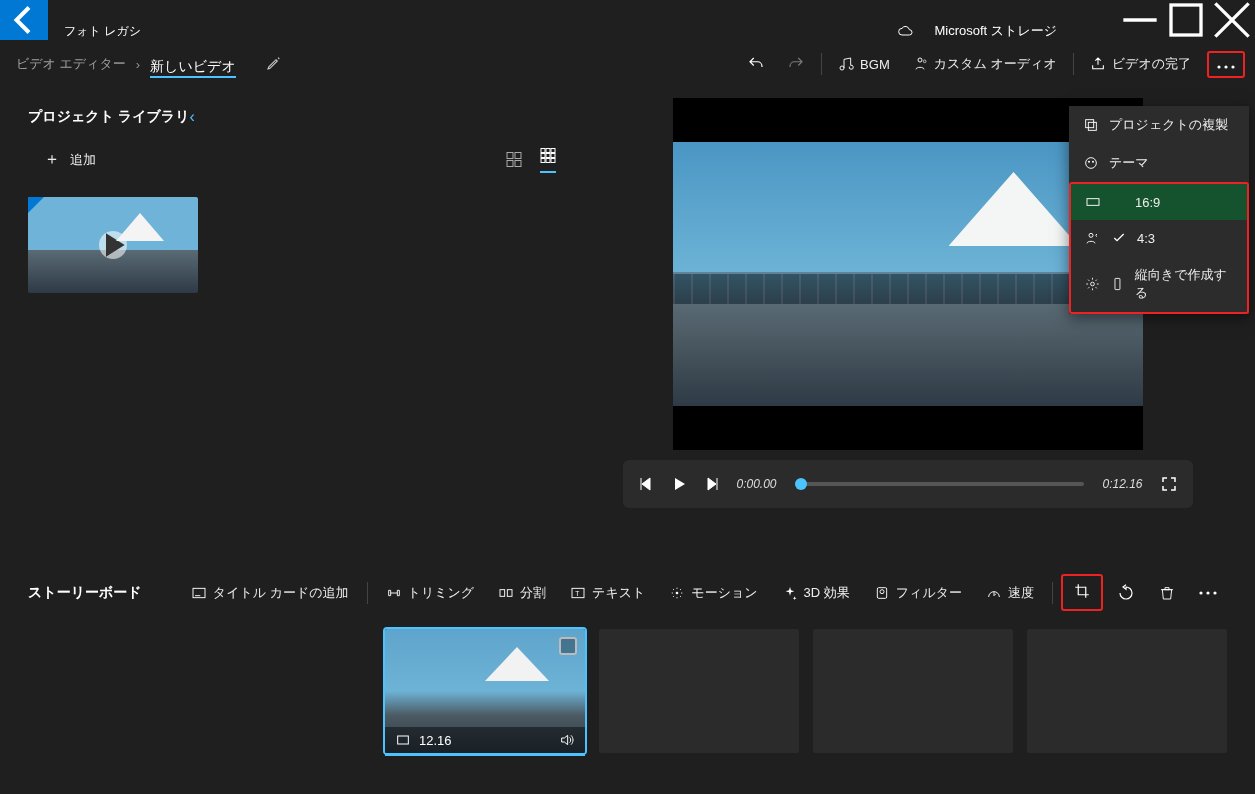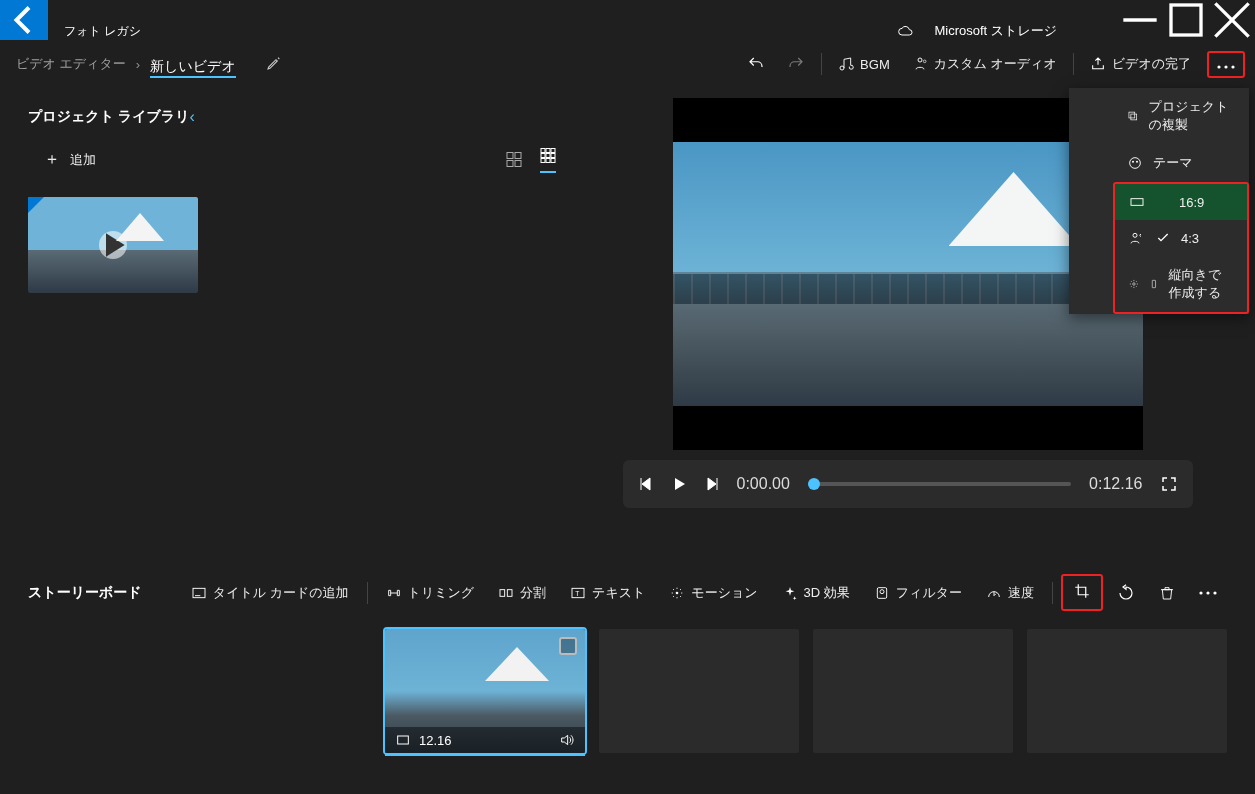--- a/index.html
+++ b/index.html
@@ -44,26 +44,26 @@
 
 
 .right-panel { flex: 1; display: flex; flex-direction: column; align-items: center; padding: 10px 40px 0 10px; }
 .preview-box { width: 470px; height: 352px; background: #000; display: flex; align-items: center; justify-content: center; position: relative; }
 .preview-img { width: 470px; height: 264px; background: linear-gradient(to bottom, #4a96c4 0%, #6db3d6 50%, #5a6b75 60%, #4b5962 75%, #2e3a45 100%); position: relative; overflow: hidden; }
 .mountain { position: absolute; right: 64px; top: 30px; width: 130px; height: 74px; background: #f4f6f5; clip-path: polygon(50% 0, 100% 100%, 0 100%); }
 .bridge { position: absolute; left: 0; right: 0; top: 130px; height: 32px; background: repeating-linear-gradient(90deg, #3b4650 0 2px, transparent 2px 18px), #1f3440; opacity: 0.75; border-top: 2px solid #5d7480; }
 
 .player { width: 570px; height: 48px; margin-top: 10px; background: #2b2b2b; border-radius: 6px; display: flex; align-items: center; padding: 0 16px; gap: 18px; }
 .pbtn { color: #eee; display: flex; }
-.timecode { font-size: 16px; color: #ddd; }
+.timecode { font-size: 12px; color: #ddd; font-style: italic; }
 .scrubber { flex: 1; height: 4px; background: #555; border-radius: 2px; position: relative; }
 .scrub-dot { position: absolute; left: 0; top: -4px; width: 12px; height: 12px; border-radius: 50%; background: #4cc2ff; }
 
 
-.ctx-menu { position: absolute; top: 88px; right: 6px; background: #2c2c2c; width: 180px; box-shadow: 0 4px 14px rgba(0,0,0,0.5); z-index: 50; padding-left: 44px; }
+.ctx-menu { position: absolute; top: 106px; right: 6px; background: #2c2c2c; width: 180px; box-shadow: 0 4px 14px rgba(0,0,0,0.5); z-index: 50; }
 .ctx-item { display: flex; align-items: center; gap: 10px; padding: 10px 14px; font-size: 13px; color: #eee; }
 .ctx-hi { background: #14532d; }
 .aspect-box { border: 2px solid #e22; border-radius: 3px; }
 .ctx-sep-row .icn { width: 16px; }
 
 
 .storyboard { padding: 16px 28px 0 28px; }
 .sb-header { display: flex; align-items: center; margin-bottom: 18px; }
 .sb-title { font-size: 14px; font-weight: 600; margin-right: auto; }
 .sb-tools { display: flex; align-items: center; gap: 4px; }

